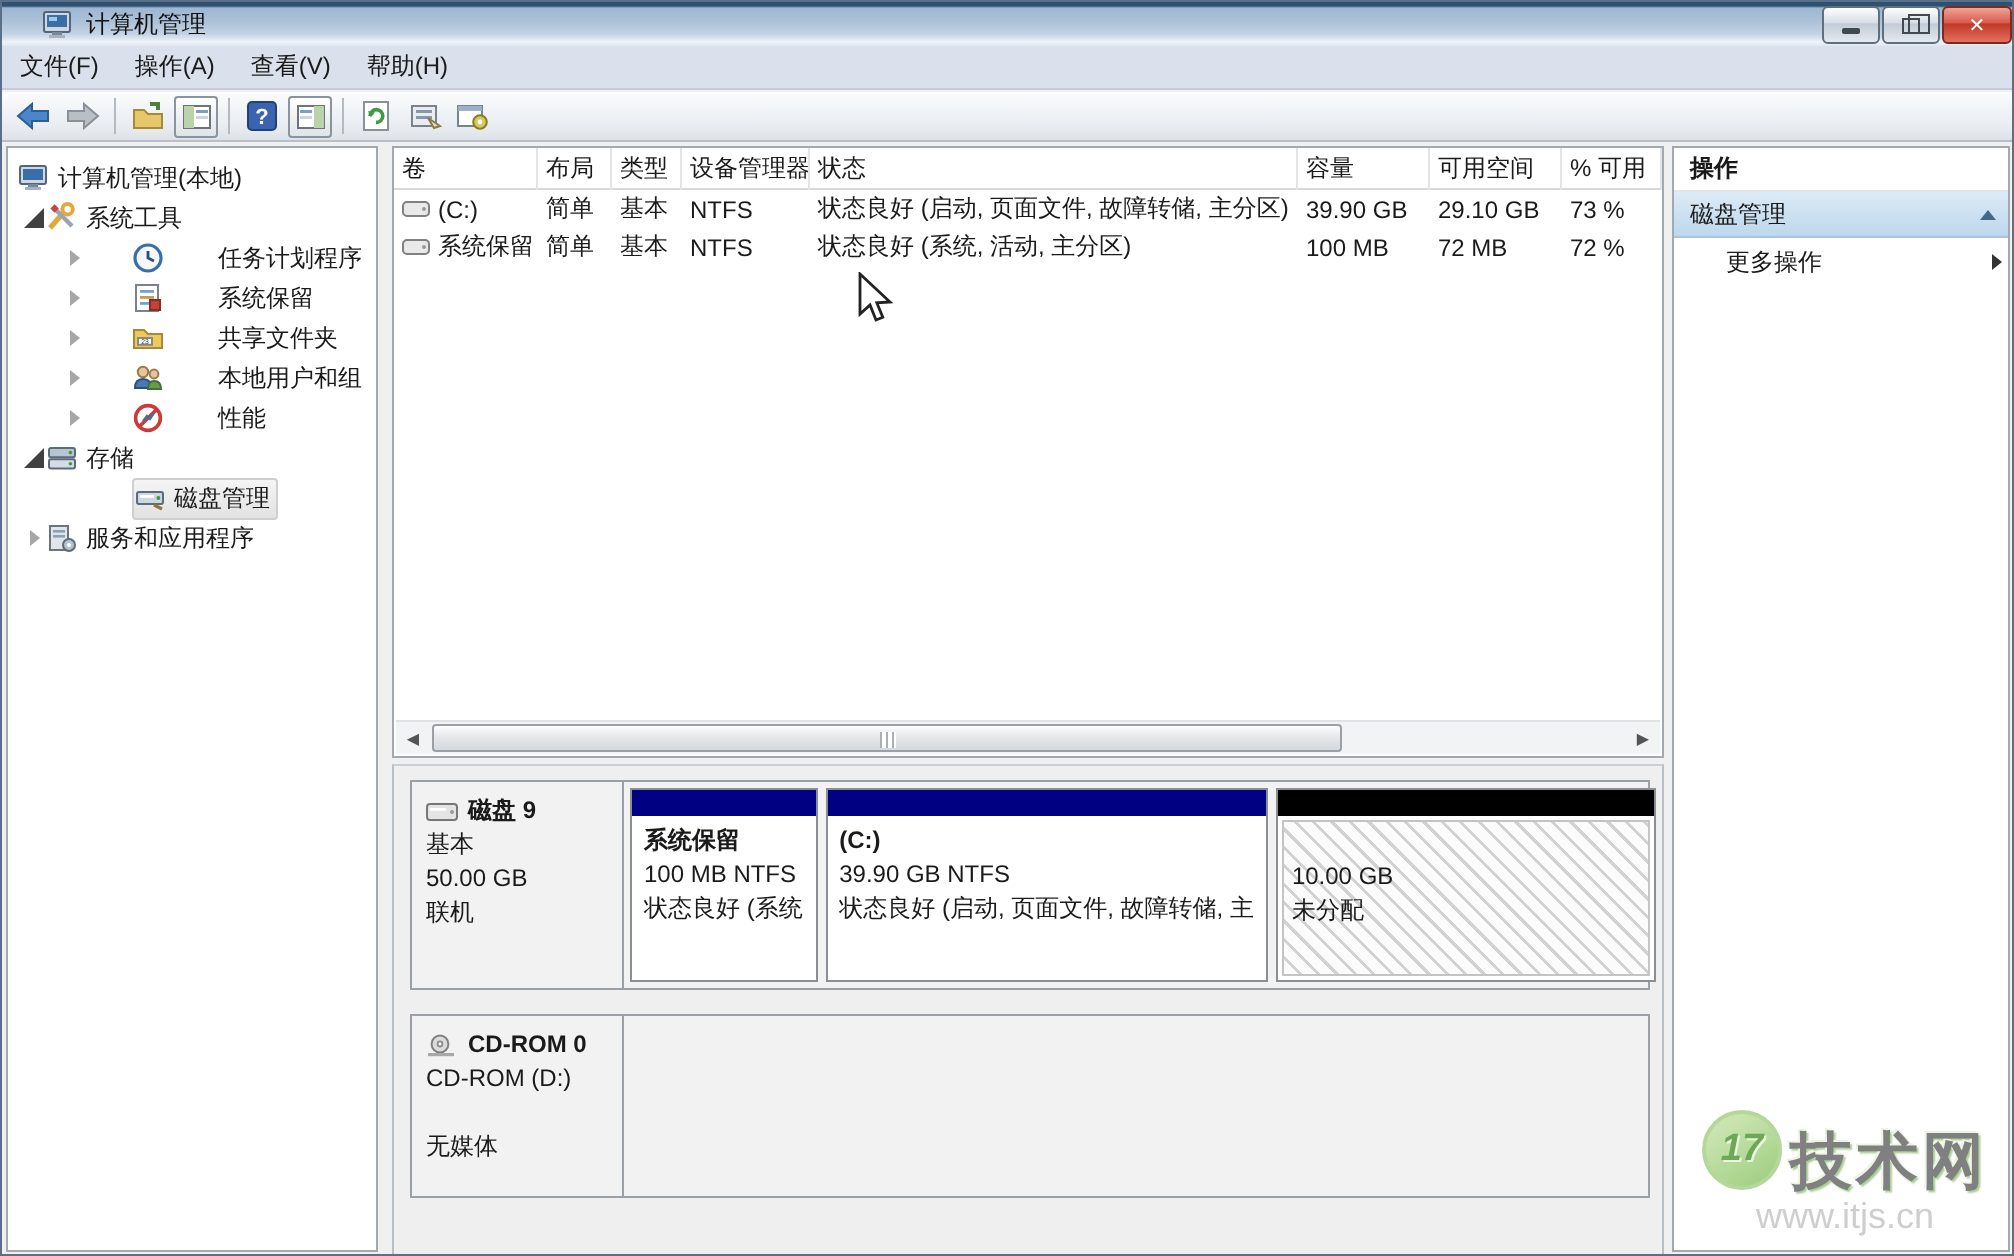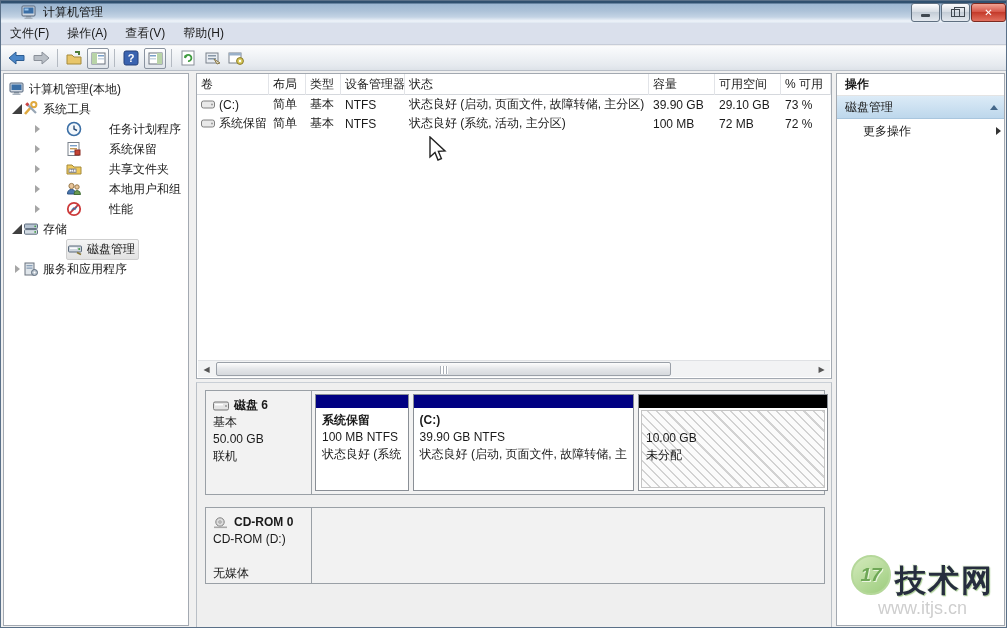--- a/index.html
+++ b/index.html
@@ -59,21 +59,21 @@
   .hscroll{position:absolute;left:1px;right:1px;bottom:1px;height:17px;background:#f2f3f4;border-top:1px solid #dfe1e4;display:flex;align-items:center;}
   .sbtn{width:17px;height:16px;display:flex;align-items:center;justify-content:center;color:#555;font-size:8px;}
   .thumb{height:14px;margin:0 1px;border:1px solid #9aa0a8;border-radius:2px;flex:0 0 72%;
     background:linear-gradient(#fdfdfd,#e4e6e9 50%,#d6d9dd);position:relative;}
   .thumb:after{content:"";position:absolute;left:50%;top:3px;width:8px;height:8px;margin-left:-4px;
     background:repeating-linear-gradient(90deg,#aab0b8 0 1px,#fff 1px 3px);}
   .strack{flex:1;}
   
   .diskrow{position:absolute;left:8px;width:620px;border:1px solid #9aa0a6;display:flex;background:#f2f2f2;}
   .disk0{top:7px;height:105px;}
-  .cdrom{top:124px;height:77px;}
+  .cdrom{top:124px;height:92px;}
   .dlabel{flex:0 0 106px;border-right:1px solid #9aa0a6;padding:6px 7px;line-height:17px;background:#f2f2f2;}
   .dlabel .dname{font-weight:bold;display:flex;align-items:center;gap:5px;}
   .parts{flex:1;display:flex;gap:4px;padding:3px;}
   .part{border:1px solid #8a8f96;background:#fff;display:flex;flex-direction:column;}
   .pbar{height:13px;flex:0 0 13px;}
   .bar-primary{background:#000082;}
   .bar-unalloc{background:#000000;}
   .pbody{flex:1;margin:2px;padding:2px 4px;line-height:17px;overflow:hidden;white-space:nowrap;}
   .pbody .pname{font-weight:bold;}
   .hatch{background:repeating-linear-gradient(45deg,#fbfbfb 0 5px,#d2d2d2 5px 6.5px);border:1px solid #c4c4c4;}
@@ -85,21 +85,21 @@
     border-left:4px solid transparent;border-right:4px solid transparent;border-bottom:5px solid #44678a;}
   .ap-more{height:24px;line-height:24px;padding-left:26px;position:relative;}
   .ap-more .expand{position:absolute;right:3px;top:8px;width:0;height:0;
     border-top:4px solid transparent;border-bottom:4px solid transparent;border-left:5px solid #333;}
   
   .watermark{position:absolute;right:12px;bottom:8px;text-align:center;opacity:.9;pointer-events:none;}
   .wm-top{display:flex;align-items:center;gap:4px;}
   .wm-badge{width:40px;height:40px;border-radius:50%;background:linear-gradient(145deg,#cfe8b5,#93c870);
     color:#5f9e44;font-weight:bold;font-style:italic;font-size:19px;display:flex;align-items:center;justify-content:center;
     border:2px solid #aed490;text-shadow:1px 1px 0 #e8f5dc;}
-  .wm-name{font-size:31px;font-weight:bold;color:#0f172a;text-shadow:-1px -1px 0 #eaf5e0,1px 1px 1px #9ec686;letter-spacing:2px;margin-top:12px;}
+  .wm-name{font-size:31px;font-weight:bold;color:#737373;text-shadow:-1px -1px 0 #eaf5e0,1px 1px 1px #9ec686;letter-spacing:2px;margin-top:12px;}
   .wm-url{font-size:18px;color:#c9c9c9;text-shadow:1px 1px 0 #fff;margin-top:-4px;}
   
   .cursor{position:absolute;left:427px;top:135px;pointer-events:none;}
   svg{display:block;}
 </style>
 </head>
 <body>
 
 <div class="titlebar">
   <span>
@@ -414,21 +414,21 @@
   <div class="diskrow disk0">
     <div class="dlabel">
       <div class="dname">
         <span>
           <svg width="16" height="10" viewBox="0 0 16 10">
               <rect x="0.5" y="1" width="15" height="8" rx="1.5" fill="#e4e4e4" stroke="#777"></rect>
               <rect x="2" y="3" width="8" height="1.4" fill="#fff"></rect>
               <circle cx="13" cy="5" r="1" fill="#999"></circle>
             </svg>
         </span>
-        <span>磁盘 6</span>
+        <span>磁盘 9</span>
       </div>
       <div>基本</div>
       <div>50.00 GB</div>
       <div>联机</div>
     </div>
     <div class="parts">
       <div class="part" style="flex:0 0 18.5%;">
         <div class="pbar bar-primary"></div>
         <div class="pbody">
           <div class="pname">系统保留</div>

